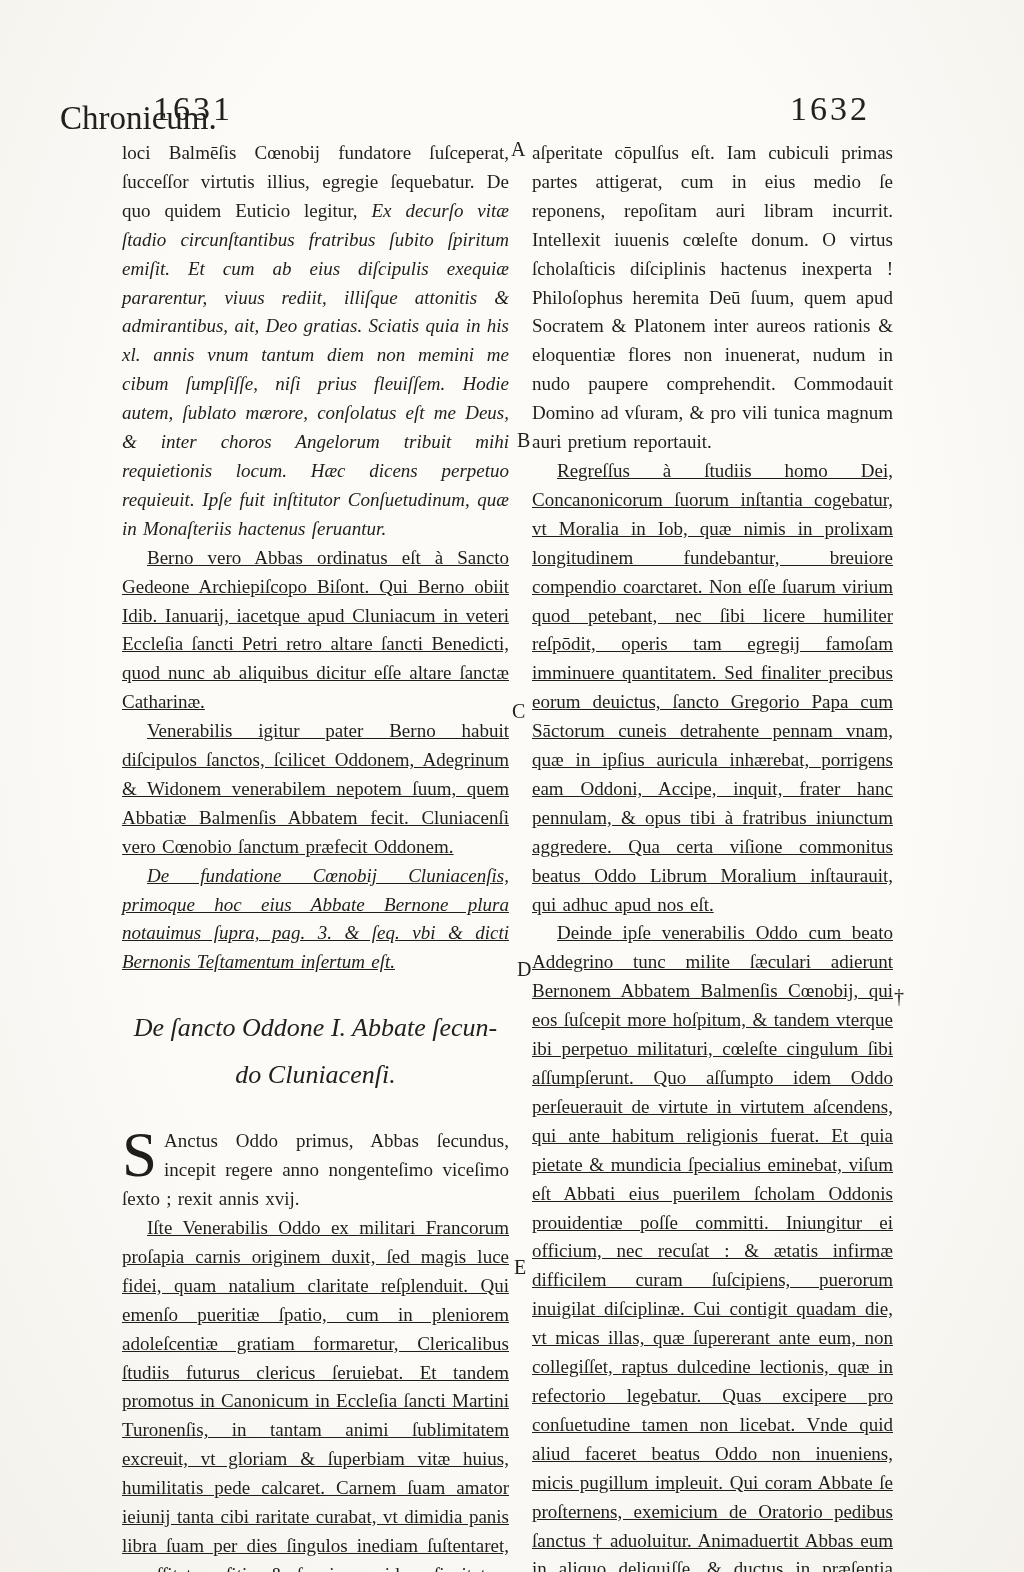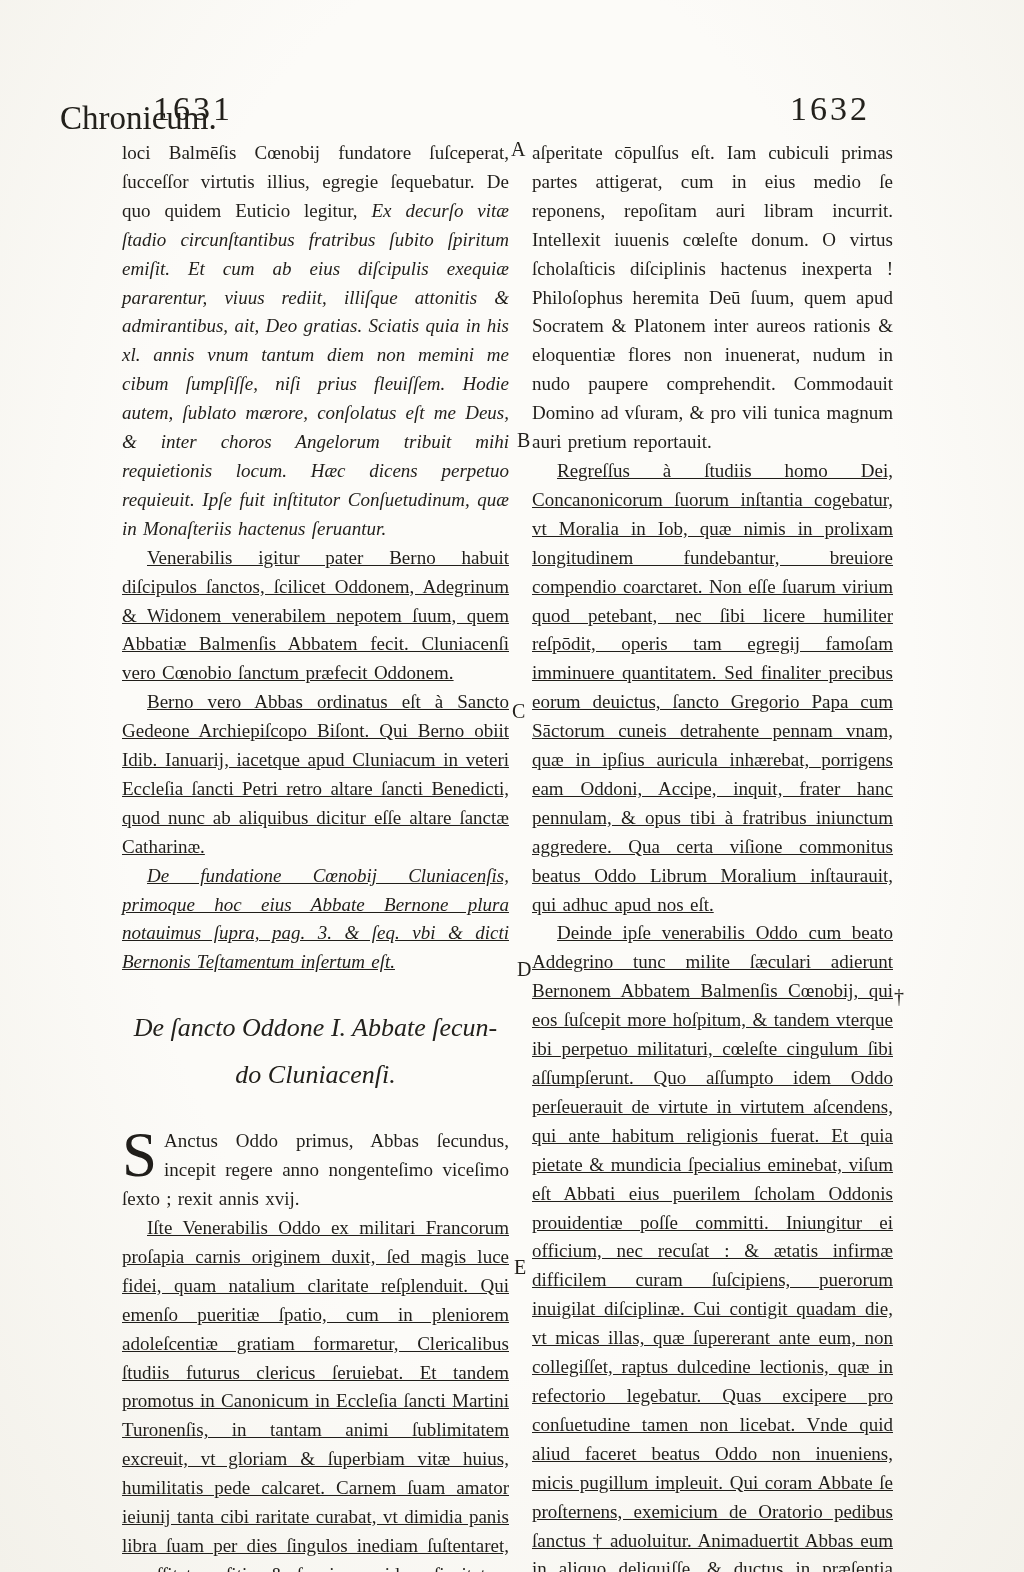--- a/index.html
+++ b/index.html
@@ -57,22 +57,22 @@
 
 <div class="page">
   <header class="page-header">
     <span class="pagenum left">1631</span>
     <span class="running-title">Chronicum.</span>
     <span class="pagenum right">1632</span>
   </header>
 
   <div class="column col-left">
       <p class="para"><span>loci Balmēſis Cœnobij fundatore ſuſceperat, ſucceſſor virtutis illius, egregie ſequebatur. De quo quidem Euticio legitur, </span><span class="it">Ex decurſo vitæ ſtadio circunſtantibus fratribus ſubito ſpiritum emiſit. Et cum ab eius diſcipulis exequiæ pararentur, viuus rediit, illiſque attonitis &amp; admirantibus, ait, Deo gratias. Sciatis quia in his xl. annis vnum tantum diem non memini me cibum ſumpſiſſe, niſi prius fleuiſſem. Hodie autem, ſublato mærore, conſolatus eſt me Deus, &amp; inter choros Angelorum tribuit mihi requietionis locum. Hæc dicens perpetuo requieuit. Ipſe fuit inſtitutor Conſuetudinum, quæ in Monaſteriis hactenus ſeruantur.</span></p>
+      <p class="para indent"><span>Berno vero Abbas ordinatus eſt à Sancto Gedeone Archiepiſcopo Biſont. Qui Berno obiit Idib. Ianuarij, iacetque apud Cluniacum in veteri Eccleſia ſancti Petri retro altare ſancti Benedicti, quod nunc ab aliquibus dicitur eſſe altare ſanctæ Catharinæ.</span></p>
       <p class="para indent"><span>Venerabilis igitur pater Berno habuit diſcipulos ſanctos, ſcilicet Oddonem, Adegrinum &amp; Widonem venerabilem nepotem ſuum, quem Abbatiæ Balmenſis Abbatem fecit. Cluniacenſi vero Cœnobio ſanctum præfecit Oddonem.</span></p>
-      <p class="para indent"><span>Berno vero Abbas ordinatus eſt à Sancto Gedeone Archiepiſcopo Biſont. Qui Berno obiit Idib. Ianuarij, iacetque apud Cluniacum in veteri Eccleſia ſancti Petri retro altare ſancti Benedicti, quod nunc ab aliquibus dicitur eſſe altare ſanctæ Catharinæ.</span></p>
       <p class="para indent"><span class="it">De fundatione Cœnobij Cluniacenſis, primoque hoc eius Abbate Bernone plura notauimus ſupra, pag. 3. &amp; ſeq. vbi &amp; dicti Bernonis Teſtamentum inſertum eſt.</span></p>
       <div class="section-heading">De ſancto Oddone I. Abbate ſecun-<br>do Cluniacenſi.</div>
       <p class="para"><span class="dropcap">S</span><span>Anctus Oddo primus, Abbas ſecundus, incepit regere anno nongenteſimo viceſimo ſexto ; rexit annis xvij.</span></p>
       <p class="para indent"><span>Iſte Venerabilis Oddo ex militari Francorum proſapia carnis originem duxit, ſed magis luce fidei, quam natalium claritate reſplenduit. Qui emenſo pueritiæ ſpatio, cum in pleniorem adoleſcentiæ gratiam formaretur, Clericalibus ſtudiis futurus clericus ſeruiebat. Et tandem promotus in Canonicum in Eccleſia ſancti Martini Turonenſis, in tantam animi ſublimitatem excreuit, vt gloriam &amp; ſuperbiam vitæ huius, humilitatis pede calcaret. Carnem ſuam amator ieiunij tanta cibi raritate curabat, vt dimidia panis libra ſuam per dies ſingulos inediam ſuſtentaret, neceſſitatem ſitis, &amp; faucium aridam ſiccitatem aquæ ſobria perceptione mulcebat. Eum circa ſe inhumanum, eum in ſe ſolum expaueſceres ſæuientem. Quod miraculo proximum in illo erat, nec virtutem animi crebra ieiunia, nec in membris eius cādidam venuſtatem lectiſternia dura ſoluebant. Indeficiens ſanctitas in viro Dei, illæſa in eo &amp; integra mēbra ſeruabat. His diebus honeſtus iuuenis, ſuccenſus amore diſcendi, Pariſium adiit, ſtudendi gratia primam ſedis regiæ ciuitatem. Ibi Remigius Antiſſiodorenſis vir prædicabilis, &amp; theſauros ſcientiæ tunc temporis habens, moderandis &amp; regendis ſtudiis inſudabat. Huic adhærens Oddo hunc habuit in liberalibus multo tempore præceptorem, ſub quo valde proficiens, ad magnæ ſciētiæ cumulum euolauit. Quo tempore glorioſus iuuenis Oddo quadam die, hiemis tēpore, in atrio Eccleſiæ pauperem nudum, &amp; miſerabiliter algeſcentem inuenit, cui compaſſus tunicâ ſua latenter ſe exuens, frigoreticum inueſtiuit. Quo peracto ingreſſus eſt ad cōdiſcipulos, ſed frigoris inclementiam vltra non ſuſtinēs, redire ad lectulum, rigoris</span></p>
     </div>
   <div class="column col-right">
       <p class="para"><span>aſperitate cōpulſus eſt. Iam cubiculi primas partes attigerat, cum in eius medio ſe reponens, repoſitam auri libram incurrit. Intellexit iuuenis cœleſte donum. O virtus ſcholaſticis diſciplinis hactenus inexperta ! Philoſophus heremita Deū ſuum, quem apud Socratem &amp; Platonem inter aureos rationis &amp; eloquentiæ flores non inuenerat, nudum in nudo paupere comprehendit. Commodauit Domino ad vſuram, &amp; pro vili tunica magnum auri pretium reportauit.</span></p>
       <p class="para indent"><span>Regreſſus à ſtudiis homo Dei, Concanonicorum ſuorum inſtantia cogebatur, vt Moralia in Iob, quæ nimis in prolixam longitudinem fundebantur, breuiore compendio coarctaret. Non eſſe ſuarum virium quod petebant, nec ſibi licere humiliter reſpōdit, operis tam egregij famoſam imminuere quantitatem. Sed finaliter precibus eorum deuictus, ſancto Gregorio Papa cum Sāctorum cuneis detrahente pennam vnam, quæ in ipſius auricula inhærebat, porrigens eam Oddoni, Accipe, inquit, frater hanc pennulam, &amp; opus tibi à fratribus iniunctum aggredere. Qua certa viſione commonitus beatus Oddo Librum Moralium inſtaurauit, qui adhuc apud nos eſt.</span></p>
       <p class="para indent"><span>Deinde ipſe venerabilis Oddo cum beato Addegrino tunc milite ſæculari adierunt Bernonem Abbatem Balmenſis Cœnobij, qui eos ſuſcepit more hoſpitum, &amp; tandem vterque ibi perpetuo militaturi, cœleſte cingulum ſibi aſſumpſerunt. Quo aſſumpto idem Oddo perſeuerauit de virtute in virtutem aſcendens, qui ante habitum religionis fuerat. Et quia pietate &amp; mundicia ſpecialius eminebat, viſum eſt Abbati eius puerilem ſcholam Oddonis prouidentiæ poſſe committi. Iniungitur ei officium, nec recuſat : &amp; ætatis infirmæ difficilem curam ſuſcipiens, puerorum inuigilat diſciplinæ. Cui contigit quadam die, vt micas illas, quæ ſupererant ante eum, non collegiſſet, raptus dulcedine lectionis, quæ in refectorio legebatur. Quas excipere pro conſuetudine tamen non licebat. Vnde quid aliud faceret beatus Oddo non inueniens, micis pugillum impleuit. Qui coram Abbate ſe proſternens, exemicium de Oratorio pedibus ſanctus † aduoluitur. Animaduertit Abbas eum in aliquo deliquiſſe, &amp; ductus in præſentia omnium culpam ſuam proſtrato corpore confitetur. Porrigit manum, &amp; negligentiæ ſigna daturus pugillum aperuit, micas oſtenſurus, ſed protulit margaritas. Quas pater Abbas ad miraculum aureo textui iuſſit affigi, ne tantæ nouitatis memoria caſu aliquo deleretur.</span></p>
     </div>

